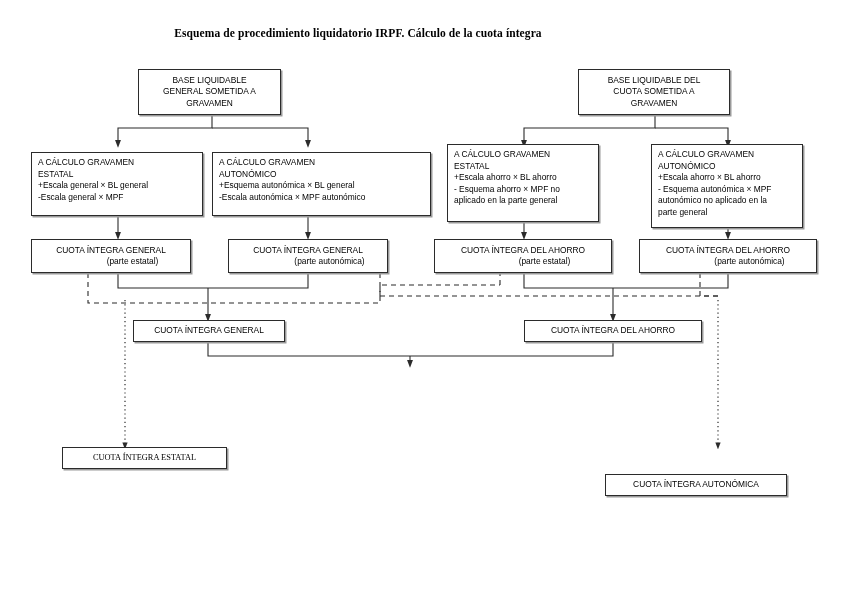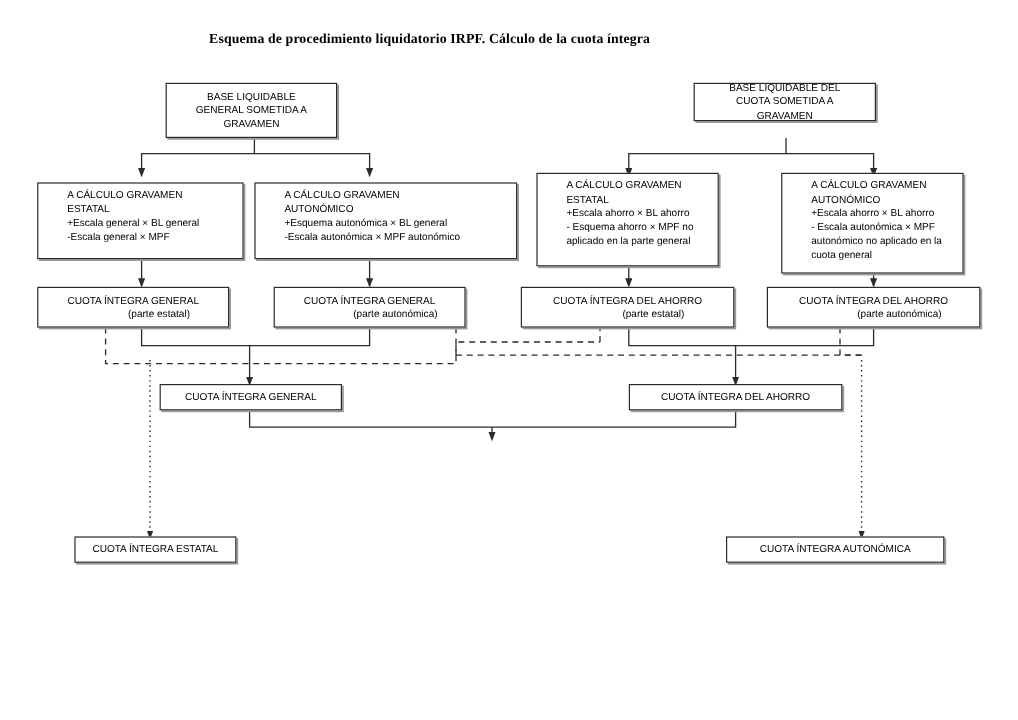--- a/index.html
+++ b/index.html
@@ -42,21 +42,21 @@
     align-items:center;
     justify-content:center;
     text-align:center;
   }
   .box.left{
     display:flex;
     flex-direction:column;
     align-items:flex-start;
     justify-content:flex-start;
     text-align:left;
-    padding:4px 5px 4px 24px;
+    padding:4px 5px 4px 6px;
   }
   .box .ln{display:block;white-space:nowrap;}
   .box.left .ln{white-space:normal;}
   .sub{display:block;margin-left:43px;}
 </style>
 </head>
 <body>
 
 <div id="stage">
 
@@ -111,21 +111,21 @@
       <path d="M718,300 L718,446" marker-end="url(#ahs)"></path>
     </g>
   </svg>
 
   <div class="box center" style="left:138px;top:69px;width:143px;height:46px;">
     <span class="ln">BASE LIQUIDABLE</span>
     <span class="ln">GENERAL SOMETIDA A</span>
     <span class="ln">GRAVAMEN</span>
   </div>
 
-  <div class="box center" style="left:578px;top:69px;width:152px;height:32px;">
+  <div class="box center" style="left:578px;top:69px;width:152px;height:46px;">
     <span class="ln">BASE LIQUIDABLE DEL</span>
     <span class="ln">CUOTA SOMETIDA A</span>
     <span class="ln">GRAVAMEN</span>
   </div>
 
   <div class="box left" style="left:31px;top:152px;width:172px;height:64px;">
     <span class="ln">A CÁLCULO GRAVAMEN</span>
     <span class="ln">ESTATAL</span>
     <span class="ln">+Escala general × BL general</span>
     <span class="ln">-Escala general × MPF</span>
@@ -143,23 +143,23 @@
     <span class="ln">ESTATAL</span>
     <span class="ln">+Escala ahorro × BL ahorro</span>
     <span class="ln">- Esquema ahorro × MPF no</span>
     <span class="ln">aplicado en la parte general</span>
   </div>
 
   <div class="box left" style="left:651px;top:144px;width:152px;height:84px;">
     <span class="ln">A CÁLCULO GRAVAMEN</span>
     <span class="ln">AUTONÓMICO</span>
     <span class="ln">+Escala ahorro × BL ahorro</span>
-    <span class="ln">- Escala autonómica × MPF</span>
+    <span class="ln">- Esquema autonómica × MPF</span>
     <span class="ln">autonómico no aplicado en la</span>
-    <span class="ln">cuota general</span>
+    <span class="ln">parte general</span>
   </div>
 
   <div class="box center" style="left:31px;top:239px;width:160px;height:34px;">
     <span class="ln">CUOTA ÍNTEGRA GENERAL</span>
     <span class="sub">(parte estatal)</span>
   </div>
 
   <div class="box center" style="left:228px;top:239px;width:160px;height:34px;">
     <span class="ln">CUOTA ÍNTEGRA GENERAL</span>
     <span class="sub">(parte autonómica)</span>
@@ -177,21 +177,21 @@
 
   <div class="box center" style="left:133px;top:320px;width:152px;height:22px;">
     <span class="ln">CUOTA ÍNTEGRA GENERAL</span>
   </div>
 
   <div class="box center" style="left:524px;top:320px;width:178px;height:22px;">
     <span class="ln">CUOTA ÍNTEGRA DEL AHORRO</span>
   </div>
 
 
-  <div class="box center" style="left:62px;top:447px;width:135px;height:22px;">
+  <div class="box center" style="left:62px;top:447px;width:165px;height:22px;font-family:Liberation Serif, serif;">
     <span class="ln">CUOTA ÍNTEGRA ESTATAL</span>
   </div>
 
-  <div class="box center" style="left:605px;top:447px;width:182px;height:22px;">
+  <div class="box center" style="left:605px;top:474px;width:182px;height:22px;">
     <span class="ln">CUOTA ÍNTEGRA AUTONÓMICA</span>
   </div>
 
 </div>
 
 </body></html>

